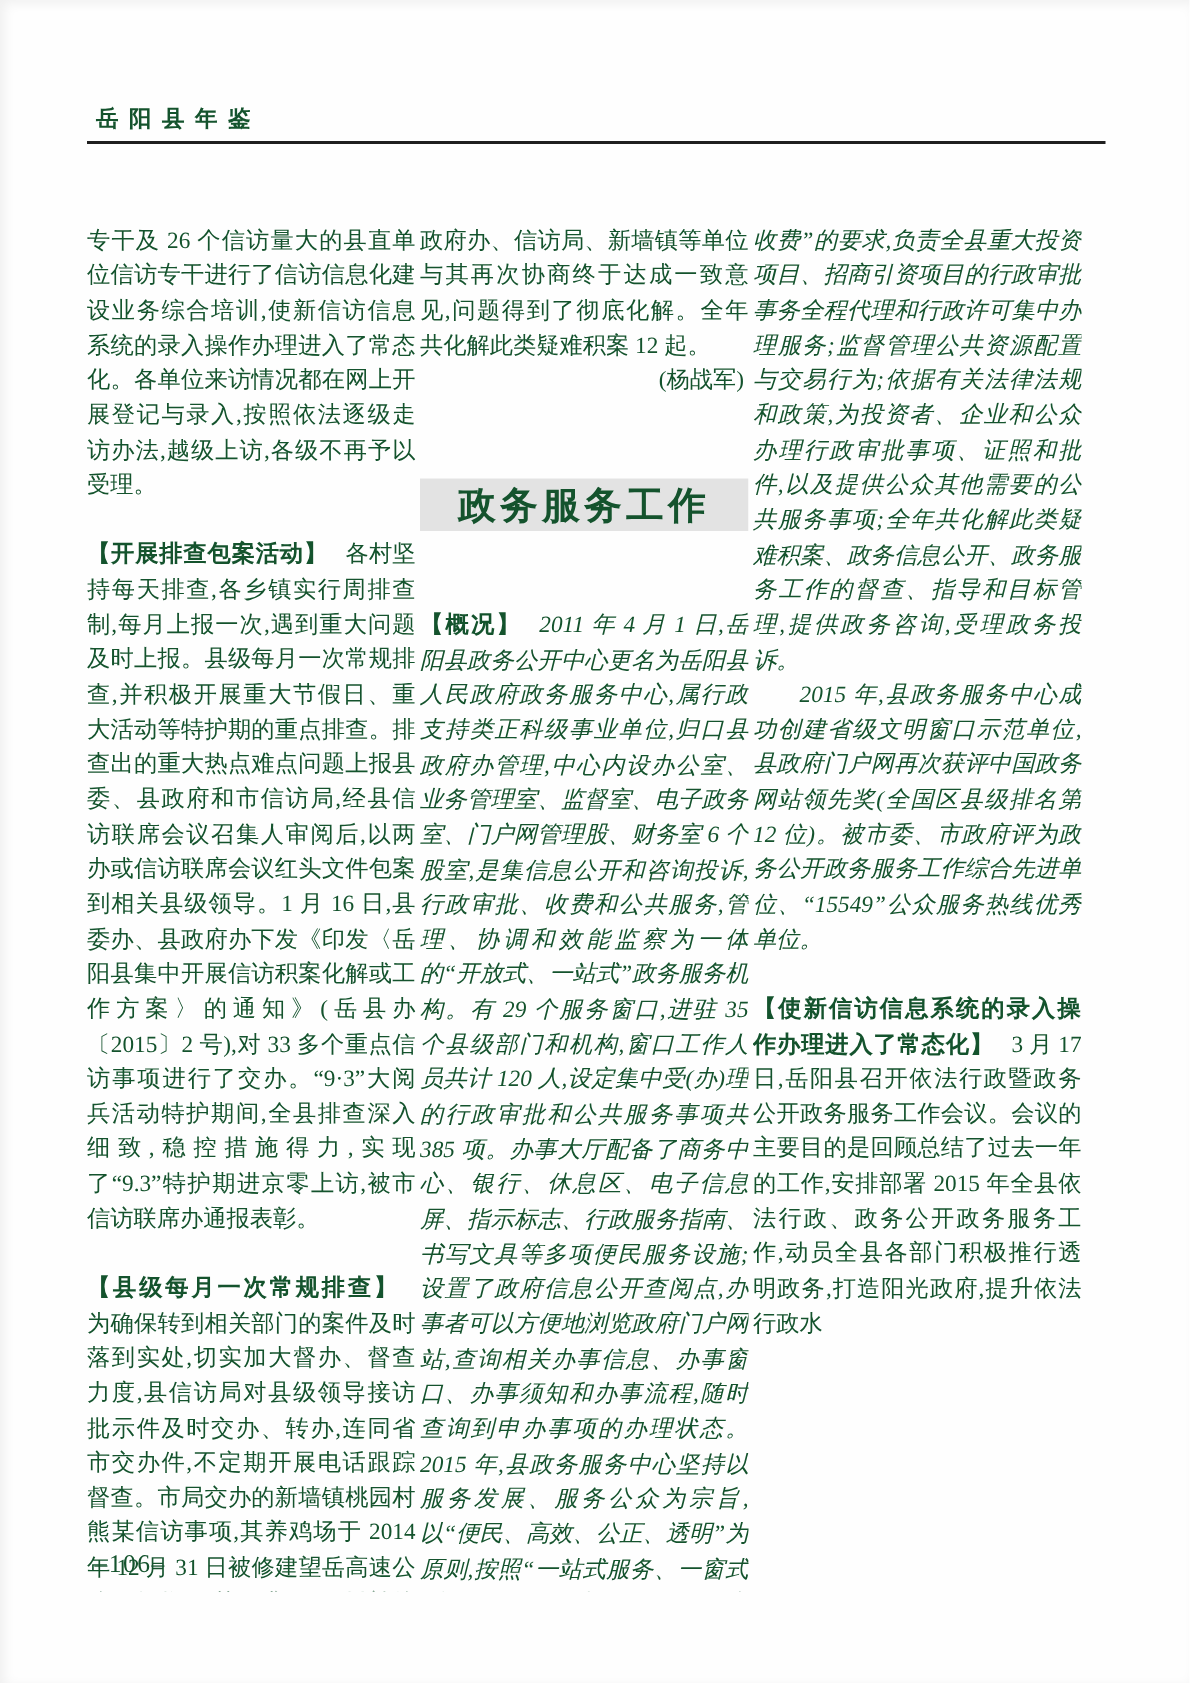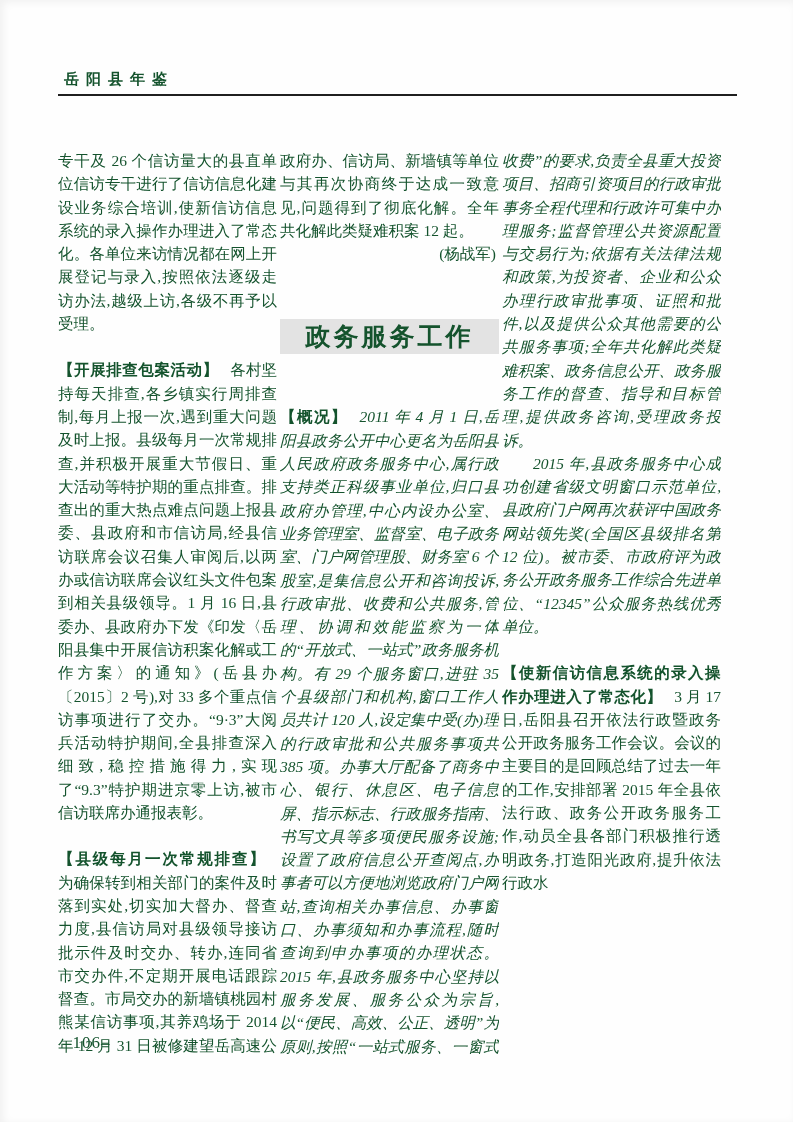--- a/index.html
+++ b/index.html
@@ -105,21 +105,21 @@
       <p>政府办、信访局、新墙镇等单位与其再次协商终于达成一致意见,问题得到了彻底化解。全年共化解此类疑难积案 12 起。</p>
       <p class="signature">(杨战军)</p>
       <div class="section-box">
           <span>政务服务工作</span>
         </div>
       <p class="kai"><span class="entry-title">【概况】</span><span>2011 年 4 月 1 日,岳阳县政务公开中心更名为岳阳县人民政府政务服务中心,属行政支持类正科级事业单位,归口县政府办管理,中心内设办公室、业务管理室、监督室、电子政务室、门户网管理股、财务室 6 个股室,是集信息公开和咨询投诉,行政审批、收费和公共服务,管理、协调和效能监察为一体的“开放式、一站式”政务服务机构。有 29 个服务窗口,进驻 35 个县级部门和机构,窗口工作人员共计 120 人,设定集中受(办)理的行政审批和公共服务事项共 385 项。办事大厅配备了商务中心、银行、休息区、电子信息屏、指示标志、行政服务指南、书写文具等多项便民服务设施;设置了政府信息公开查阅点,办事者可以方便地浏览政府门户网站,查询相关办事信息、办事窗口、办事须知和办事流程,随时查询到申办事项的办理状态。2015 年,县政务服务中心坚持以服务发展、服务公众为宗旨,以“便民、高效、公正、透明”为原则,按照“一站式服务、一窗式受理、一次性告知、一条龙审批、一单式</span></p>
     </div>
 
     <div class="col">
       <p class="kai">收费”的要求,负责全县重大投资项目、招商引资项目的行政审批事务全程代理和行政许可集中办理服务;监督管理公共资源配置与交易行为;依据有关法律法规和政策,为投资者、企业和公众办理行政审批事项、证照和批件,以及提供公众其他需要的公共服务事项;全年共化解此类疑难积案、政务信息公开、政务服务工作的督查、指导和目标管理,提供政务咨询,受理政务投诉。</p>
-      <p class="kai indent">2015 年,县政务服务中心成功创建省级文明窗口示范单位,县政府门户网再次获评中国政务网站领先奖(全国区县级排名第 12 位)。被市委、市政府评为政务公开政务服务工作综合先进单位、“12345”公众服务热线优秀单位。</p>
+      <p class="kai indent">2015 年,县政务服务中心成功创建省级文明窗口示范单位,县政府门户网再次获评中国政务网站领先奖(全国区县级排名第 12 位)。被市委、市政府评为政务公开政务服务工作综合先进单位、“15549”公众服务热线优秀单位。</p>
       <p class="entry"><span class="entry-title">【使新信访信息系统的录入操作办理进入了常态化】</span><span>3 月 17 日,岳阳县召开依法行政暨政务公开政务服务工作会议。会议的主要目的是回顾总结了过去一年的工作,安排部署 2015 年全县依法行政、政务公开政务服务工作,动员全县各部门积极推行透明政务,打造阳光政府,提升依法行政水</span></p>
     </div>
 
   </div>
 
   <div class="footer">–106–</div>
 
 </div>
 
 </body></html>

